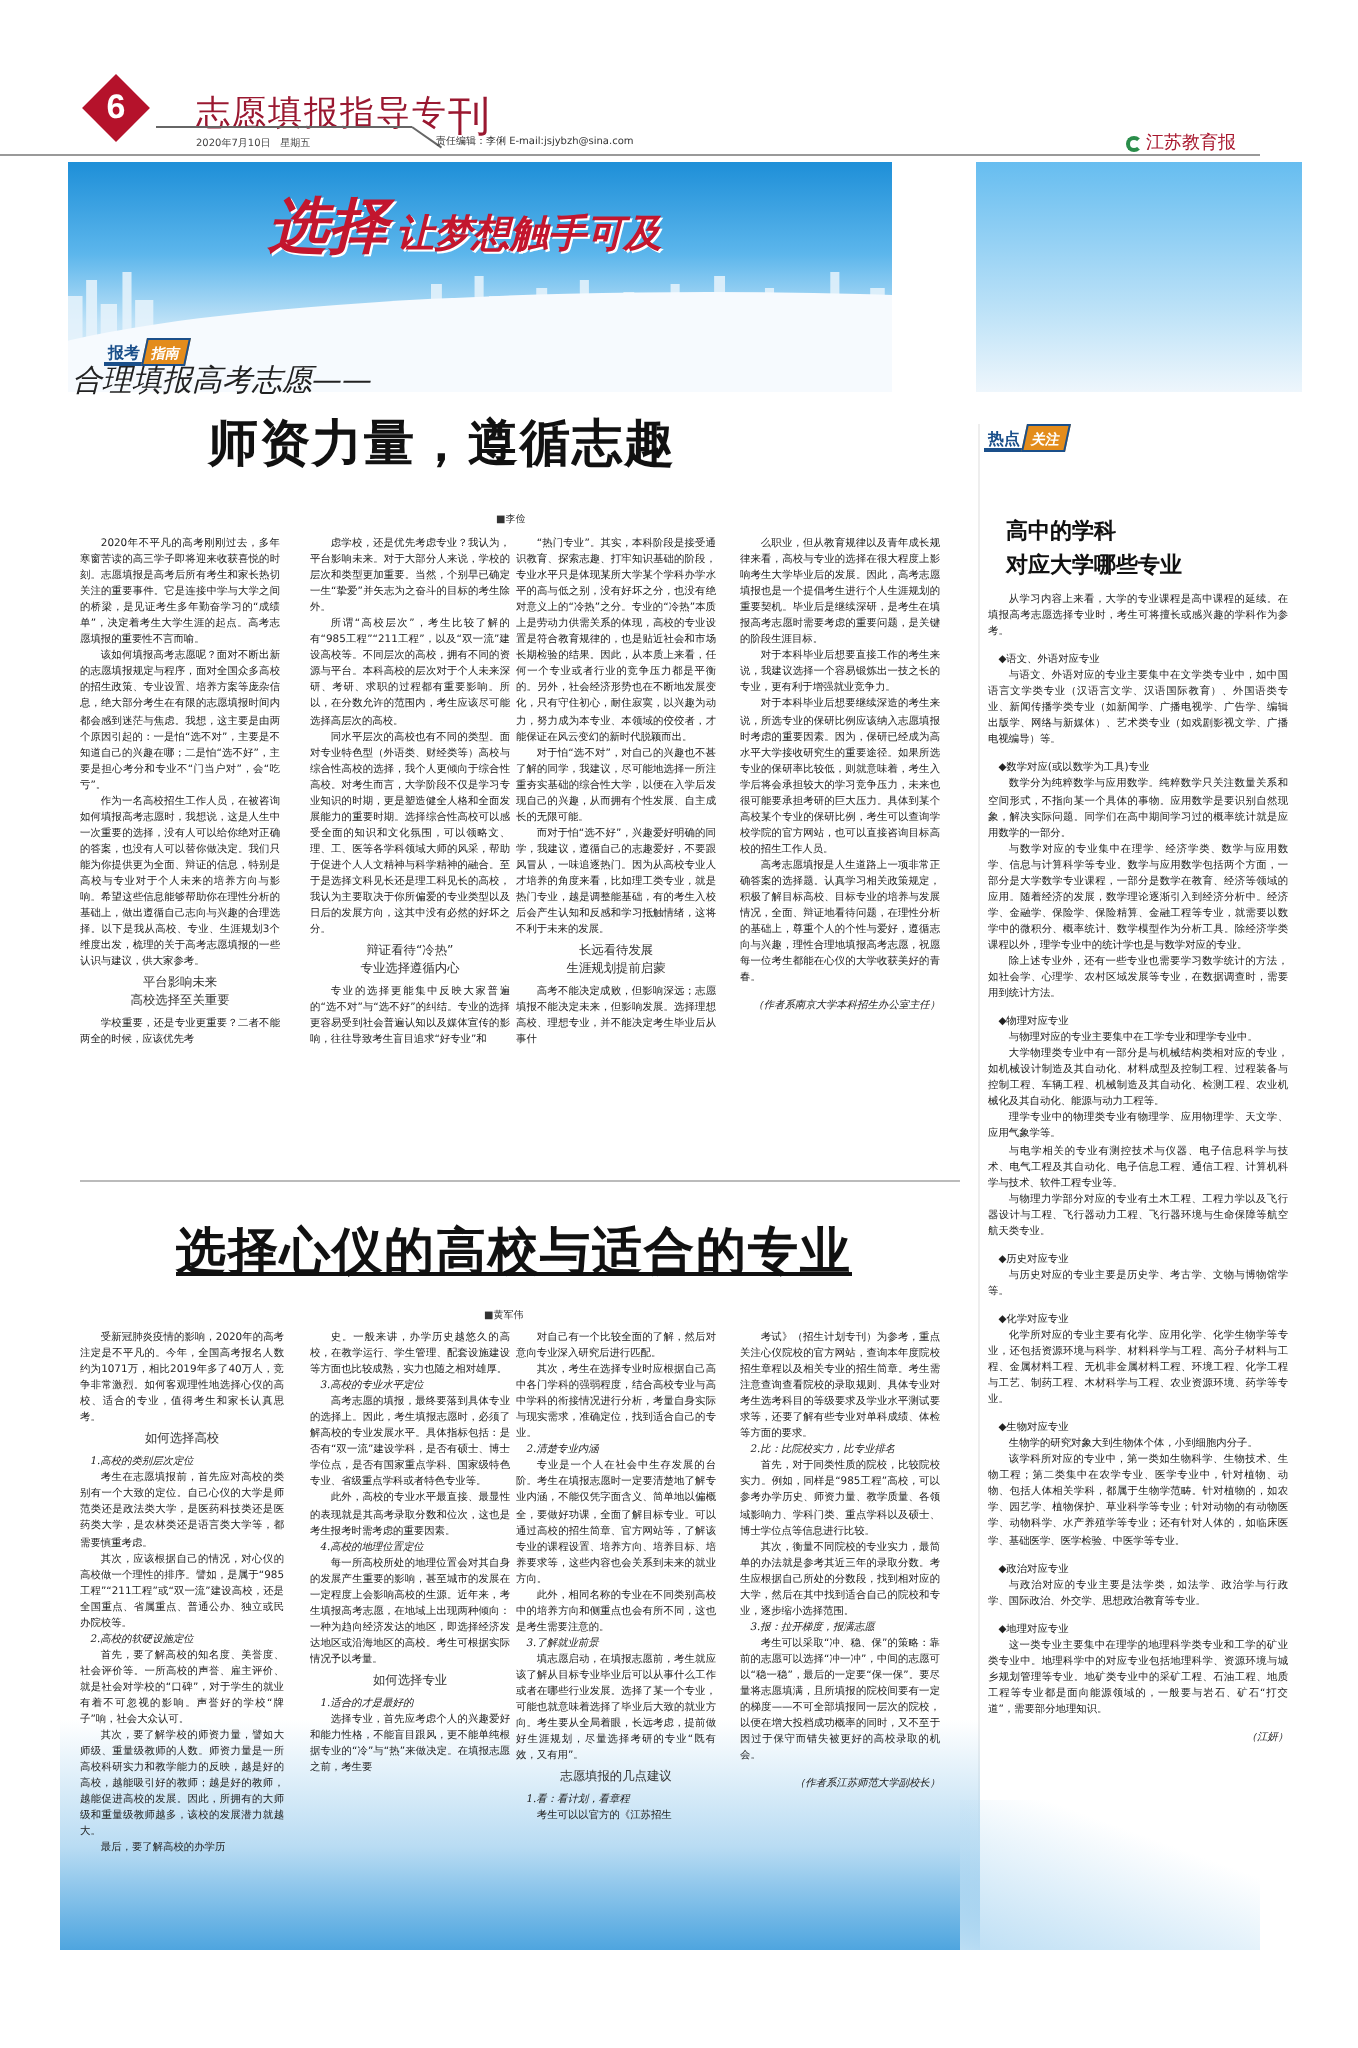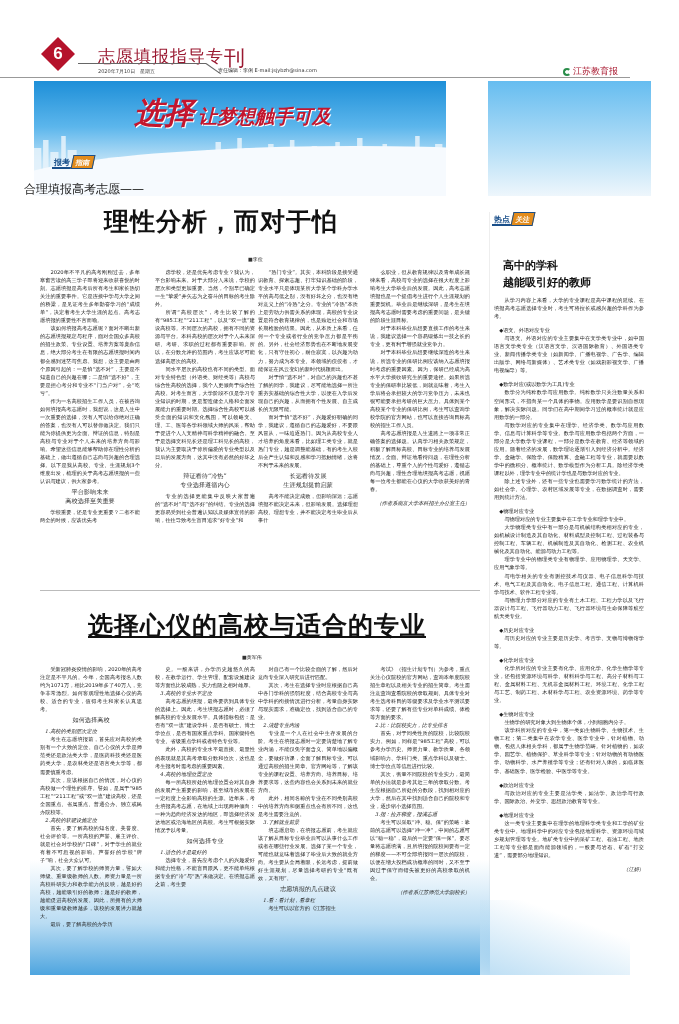--- a/index.html
+++ b/index.html
@@ -46,21 +46,21 @@
   }
   .banner-slogan {
     position: absolute; left: 100px; top: 12px; font-family: "DejaVu Serif", serif;
     color: #c3162e; font-style: italic; font-weight: bold; text-shadow: 1px 1px 0 #fff;
   }
   .banner-slogan .s1 { font-size: 30px; }
   .banner-slogan .s2 { font-size: 19px; margin-left: 4px; }
   .badge { position: absolute; height: 14px; display: flex; align-items: stretch; }
   .badge .b1 { font: bold 8px "DejaVu Serif", serif; color: #1a4f8a; padding: 0 2px; line-height: 14px; border-bottom: 2px solid #1a4f8a; }
   .badge .b2 { font: bold 7px "DejaVu Serif", serif; color: #fff; background: #e38c1c; padding: 0 3px; line-height: 14px; transform: skewX(-12deg); border: 1px solid #1a4f8a; }
-  .kicker { position: absolute; left: 24px; top: 181px; font-size: 12px; color: #222; }
+  .kicker { position: absolute; left: 36px; top: 181px; font-size: 15px; color: #222; font-style: italic; }
 
   
   .headline1 {
     position: absolute; left: 104px; top: 205px; font: 900 25px "DejaVu Sans", sans-serif;
     letter-spacing: 1px; color: #111;
   }
   .byline { position: absolute; font-size: 5px; color: #333; }
 
   .side-title {
     position: absolute; left: 503px; top: 257px; width: 150px; text-align: left;
@@ -145,29 +145,29 @@
         <rect x="408" y="18" width="6" height="28"></rect>
       <rect x="420" y="6" width="5" height="40"></rect>
         <rect x="430" y="20" width="9" height="26"></rect>
         <rect x="442" y="14" width="8" height="32"></rect>
     </g>
   </svg>
   <div class="sky-wave"></div>
   <div class="banner-slogan">
     <span class="s1">选择</span><span class="s2">让梦想触手可及</span>
   </div>
-  <div class="badge" style="left:18px; top:74px;">
+  <div class="badge" style="left:18px; top:88px;">
     <span class="b1">报考</span>
     <span class="b2">指南</span>
   </div>
 </div>
 <div class="banner-right"></div>
 <div class="kicker">合理填报高考志愿——</div>
 
-<div class="headline1">理性分析，而对于怕</div>
+<div class="headline1">师资力量，遵循志趣</div>
 <div class="byline" style="left:248px; top:256px;">■李俭</div>
 
 <div class="badge" style="left:492px; top:212px;justify-content:flex-end;">
   <span class="b1">热点</span>
   <span class="b2">关注</span>
 </div>
 
 <div class="col" style="left:40px; top:268px; width:100px; height:312px;">
   <p>2020年不平凡的高考刚刚过去，多年寒窗苦读的高三学子即将迎来收获喜悦的时刻。志愿填报是高考后所有考生和家长热切关注的重要事件。它是连接中学与大学之间的桥梁，是见证考生多年勤奋学习的“成绩单”，决定着考生大学生涯的起点。高考志愿填报的重要性不言而喻。</p>
   <p>该如何填报高考志愿呢？面对不断出新的志愿填报规定与程序，面对全国众多高校的招生政策、专业设置、培养方案等庞杂信息，绝大部分考生在有限的志愿填报时间内都会感到迷茫与焦虑。我想，这主要是由两个原因引起的：一是怕“选不对”，主要是不知道自己的兴趣在哪；二是怕“选不好”，主要是担心考分和专业不“门当户对”，会“吃亏”。</p>
@@ -198,21 +198,21 @@
   <p>对于本科毕业后想要继续深造的考生来说，所选专业的保研比例应该纳入志愿填报时考虑的重要因素。因为，保研已经成为高水平大学接收研究生的重要途径。如果所选专业的保研率比较低，则就意味着，考生入学后将会承担较大的学习竞争压力，未来也很可能要承担考研的巨大压力。具体到某个高校某个专业的保研比例，考生可以查询学校学院的官方网站，也可以直接咨询目标高校的招生工作人员。</p>
   <p>高考志愿填报是人生道路上一项非常正确答案的选择题。认真学习相关政策规定，积极了解目标高校、目标专业的培养与发展情况，全面、辩证地看待问题，在理性分析的基础上，尊重个人的个性与爱好，遵循志向与兴趣，理性合理地填报高考志愿，祝愿每一位考生都能在心仪的大学收获美好的青春。</p>
   <div class="sign">（作者系南京大学本科招生办公室主任）</div>
 </div>
 
 <div class="divider"></div>
 <div class="vdivider"></div>
 
 <div class="side-title">
   <div>高中的学科</div>
-  <div>越能吸引好的教师</div>
+  <div>对应大学哪些专业</div>
 </div>
 <div class="col" id="sidebar-col" style="left:494px; top:296px; width:150px; height:672px;">
   <p>从学习内容上来看，大学的专业课程是高中课程的延续。在填报高考志愿选择专业时，考生可将擅长或感兴趣的学科作为参考。</p>
   <div class="bullet">◆语文、外语对应专业</div>
   <p>与语文、外语对应的专业主要集中在文学类专业中，如中国语言文学类专业（汉语言文学、汉语国际教育）、外国语类专业、新闻传播学类专业（如新闻学、广播电视学、广告学、编辑出版学、网络与新媒体）、艺术类专业（如戏剧影视文学、广播电视编导）等。</p>
   <div class="bullet">◆数学对应(或以数学为工具)专业</div>
   <p>数学分为纯粹数学与应用数学。纯粹数学只关注数量关系和空间形式，不指向某一个具体的事物。应用数学是要识别自然现象，解决实际问题。同学们在高中期间学习过的概率统计就是应用数学的一部分。</p>
   <p>与数学对应的专业集中在理学、经济学类、数学与应用数学、信息与计算科学等专业。数学与应用数学包括两个方面，一部分是大学数学专业课程，一部分是数学在教育、经济等领域的应用。随着经济的发展，数学理论逐渐引入到经济分析中。经济学、金融学、保险学、保险精算、金融工程等专业，就需要以数学中的微积分、概率统计、数学模型作为分析工具。除经济学类课程以外，理学专业中的统计学也是与数学对应的专业。</p>
   <p>除上述专业外，还有一些专业也需要学习数学统计的方法，如社会学、心理学、农村区域发展等专业，在数据调查时，需要用到统计方法。</p>
   <div class="bullet">◆物理对应专业</div>

